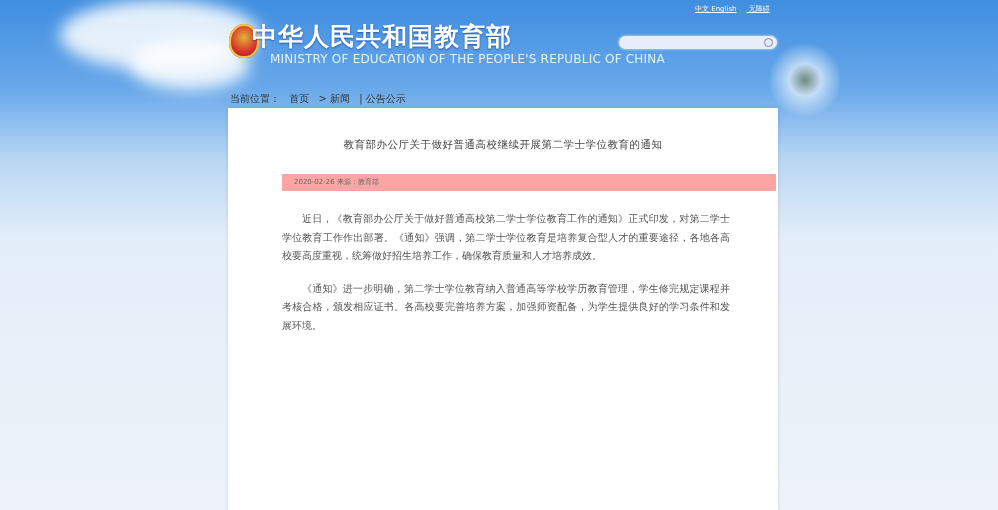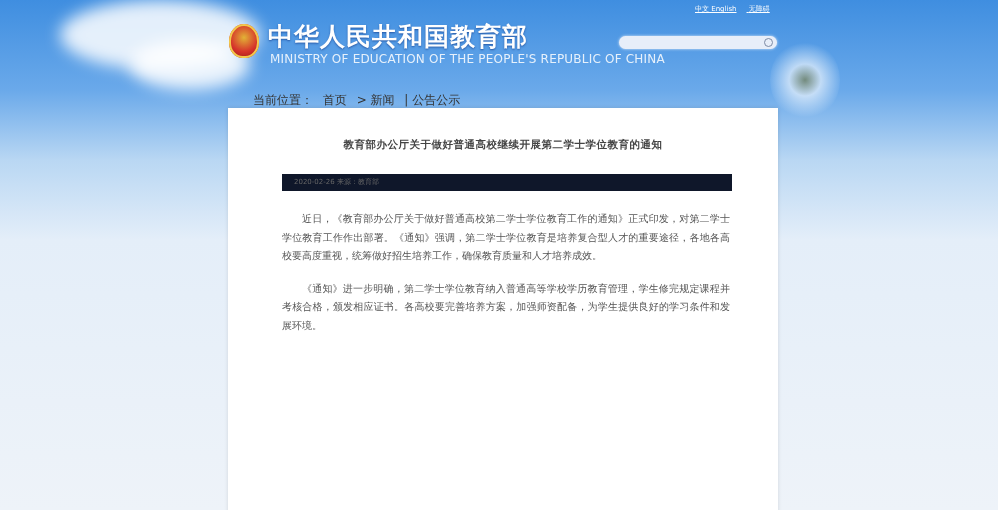--- a/index.html
+++ b/index.html
@@ -3,37 +3,37 @@
 <meta charset="utf-8">
 <style>
   html,body{margin:0;padding:0;}
   body{width:998px;height:510px;overflow:hidden;position:relative;
     font-family:"DejaVu Sans","Liberation Sans",sans-serif;
     background:linear-gradient(180deg,#3f8ee0 0px,#6aa9ea 90px,#b9d7f3 160px,#e4eef9 240px,#eef3f9 510px);}
   .cloud{position:absolute;border-radius:50%;background:rgba(255,255,255,0.85);filter:blur(8px);}
   .header{position:absolute;left:0;top:0;width:998px;height:110px;}
   .emblem{position:absolute;left:229px;top:24px;width:30px;height:34px;border-radius:50% 50% 45% 45%;
     background:radial-gradient(circle at 50% 40%,#e2b236 0,#d6342b 55%,#b0231f 80%);box-shadow:0 0 0 2px #f2c94c inset;}
-  .site-title{position:absolute;left:268px;top:20px;font-size:25px;font-weight:bold;color:#fff;letter-spacing:1px;
+  .site-title{position:absolute;left:252px;top:20px;font-size:25px;font-weight:bold;color:#fff;letter-spacing:1px;
     text-shadow:0 1px 2px rgba(20,60,140,0.7);}
   .site-sub{position:absolute;left:270px;top:52px;font-size:12px;color:#fff;opacity:0.85;letter-spacing:0.2px;white-space:nowrap;}
   .toplinks{position:absolute;left:695px;top:4px;font-size:7px;color:#fff;white-space:nowrap;text-decoration:underline;}
   .toplinks span{margin-right:10px;}
   .search{position:absolute;left:619px;top:36px;width:158px;height:13px;border-radius:8px;background:#e7eef9;
     box-shadow:0 0 3px rgba(255,255,255,0.8);}
   .search input{border:none;background:transparent;width:140px;height:13px;padding:0 8px;font-size:8px;outline:none;}
   .search-icon{position:absolute;right:4px;top:2px;width:7px;height:7px;border:1.5px solid #7c8aa5;border-radius:50%;}
   .dandelion{position:absolute;left:770px;top:40px;width:70px;height:80px;border-radius:50%;
     background:radial-gradient(circle,rgba(120,130,90,0.75) 0,rgba(255,255,255,0.6) 30%,rgba(255,255,255,0) 70%);}
-  .breadcrumb{position:absolute;left:230px;top:92px;font-size:12px;color:#333;white-space:nowrap;margin-left:23px;}
+  .breadcrumb{position:absolute;left:230px;top:92px;font-size:10px;color:#333;white-space:nowrap;}
   .breadcrumb span{margin-right:6px;}
   .card{position:absolute;left:228px;top:108px;width:550px;height:410px;background:#fff;
     box-shadow:0 0 4px rgba(0,0,0,0.12);}
-  .article-title{position:absolute;left:0;top:30px;width:550px;text-align:center;font-size:10.5px;font-weight:bold;color:#444;letter-spacing:0.5px;}
-  .meta{position:absolute;left:54px;top:66px;width:450px;height:17px;background:#0f172a;font-size:7px;color:#666;line-height:17px;padding-left:12px;box-sizing:border-box;}
+  .article-title{position:absolute;left:0;top:30px;width:550px;text-align:center;font-size:10.5px;font-weight:normal;color:#444;letter-spacing:0.5px;}
+  .meta{position:absolute;left:54px;top:66px;width:494px;height:17px;background:#fca5a5;font-size:7px;color:#666;line-height:17px;padding-left:12px;box-sizing:border-box;}
   .body{position:absolute;left:54px;top:102px;width:448px;font-size:10px;color:#555;line-height:18.5px;}
   .body p{margin:0 0 14px 0;text-indent:2em;text-align:justify;}
 </style>
 </head>
 <body>
 
 <div class="cloud" style="left:60px;top:0px;width:200px;height:70px;"></div>
 <div class="cloud" style="left:130px;top:40px;width:120px;height:50px;"></div>
 
 <div class="header">

